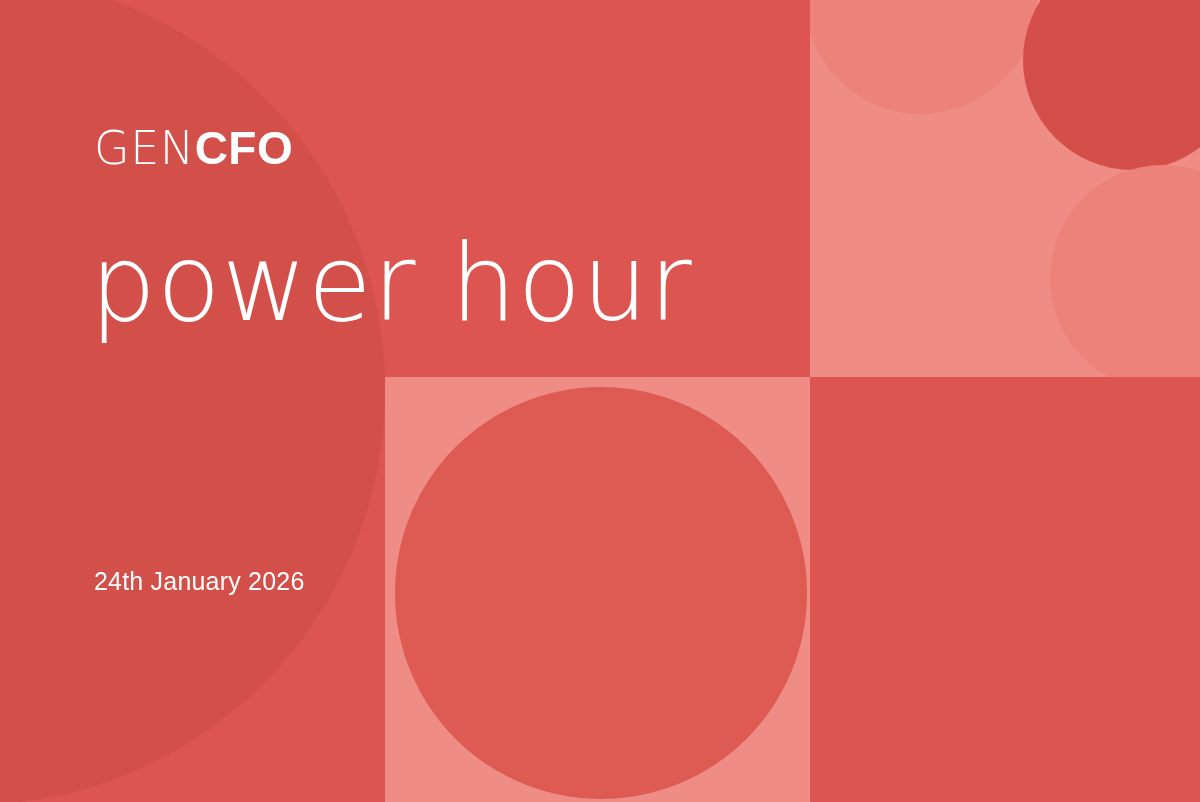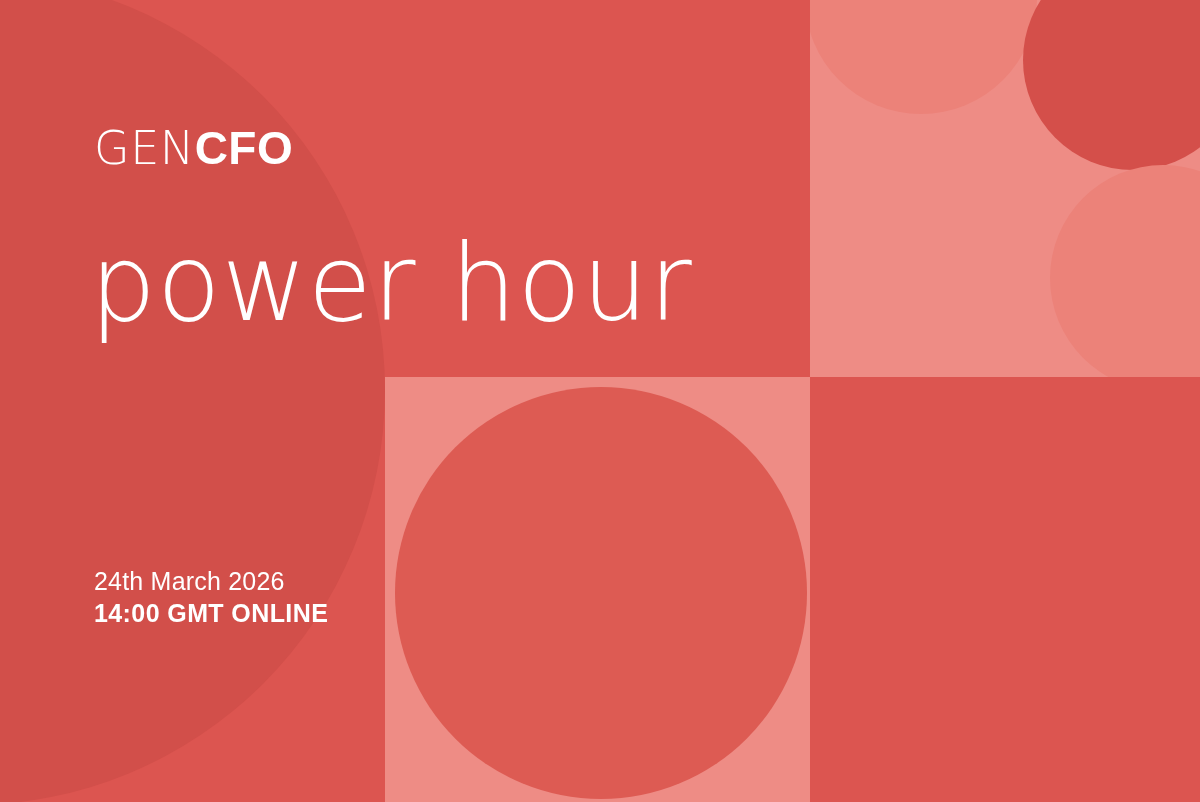--- a/index.html
+++ b/index.html
@@ -184,18 +184,17 @@
   <div class="content">
 
     <div class="logo">
       <span class="logo-gen">GEN</span><span class="logo-cfo">CFO</span>
     </div>
 
     <div class="headline">power hour</div>
 
 
     <div class="datetime">
-      <div class="date-line">24th March 2026</div>
-      <div class="time-line">14:00 GMT ONLINE</div>
+      <div class="date-line">24th January 2026</div>
     </div>
 
   </div>
 </div>
 
 </body></html>

